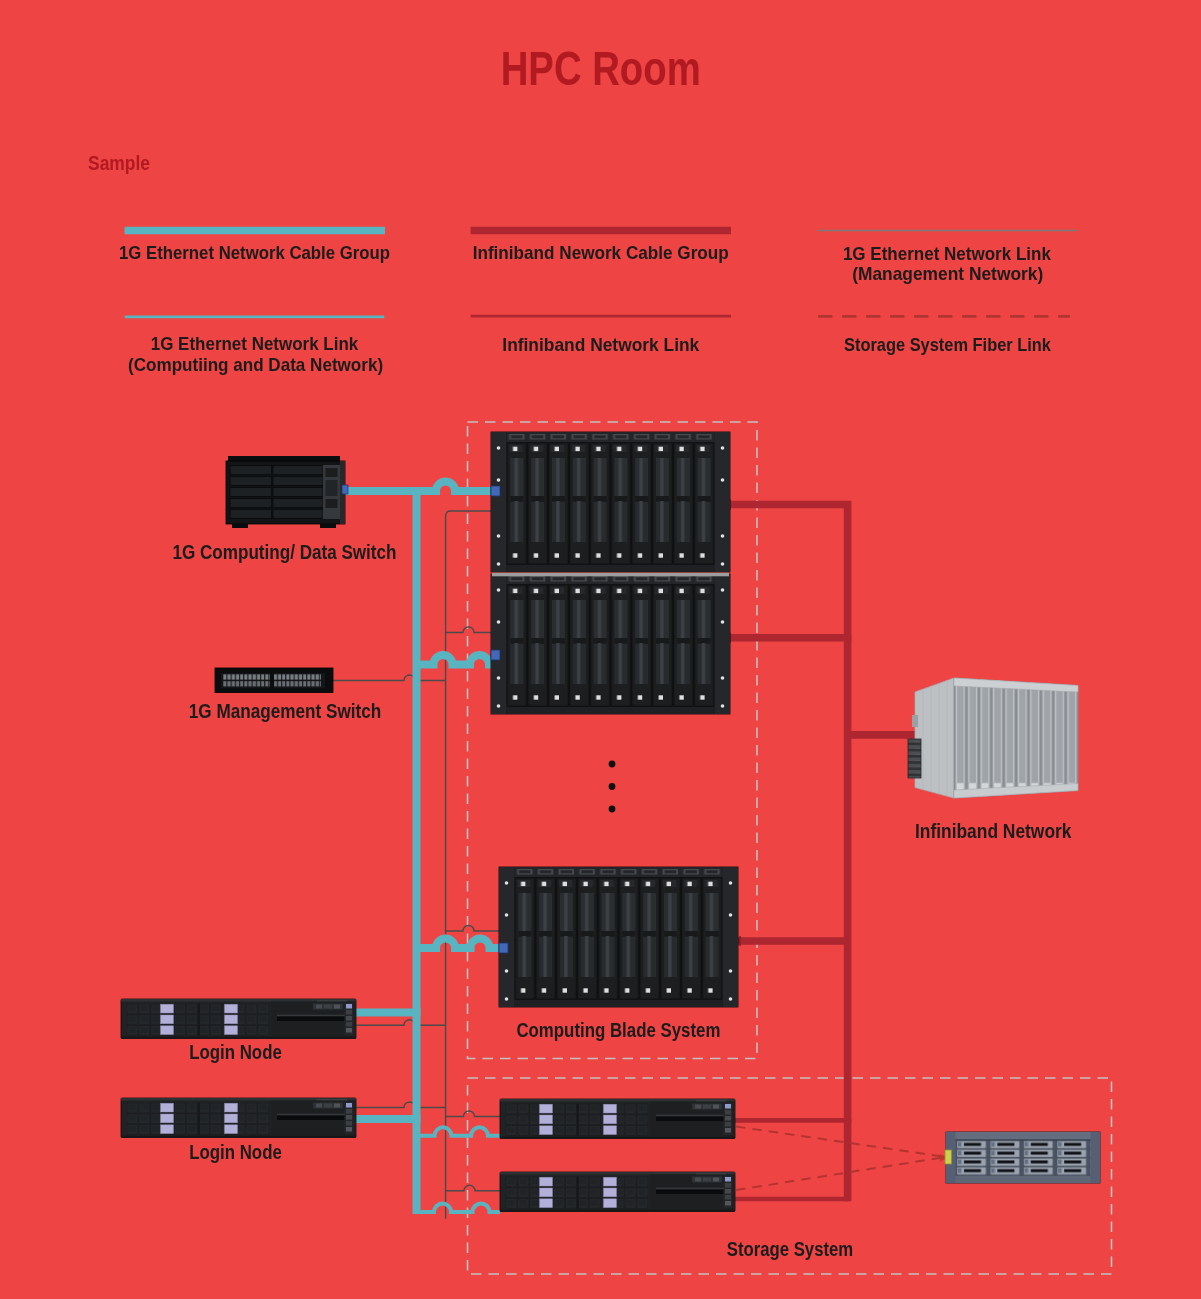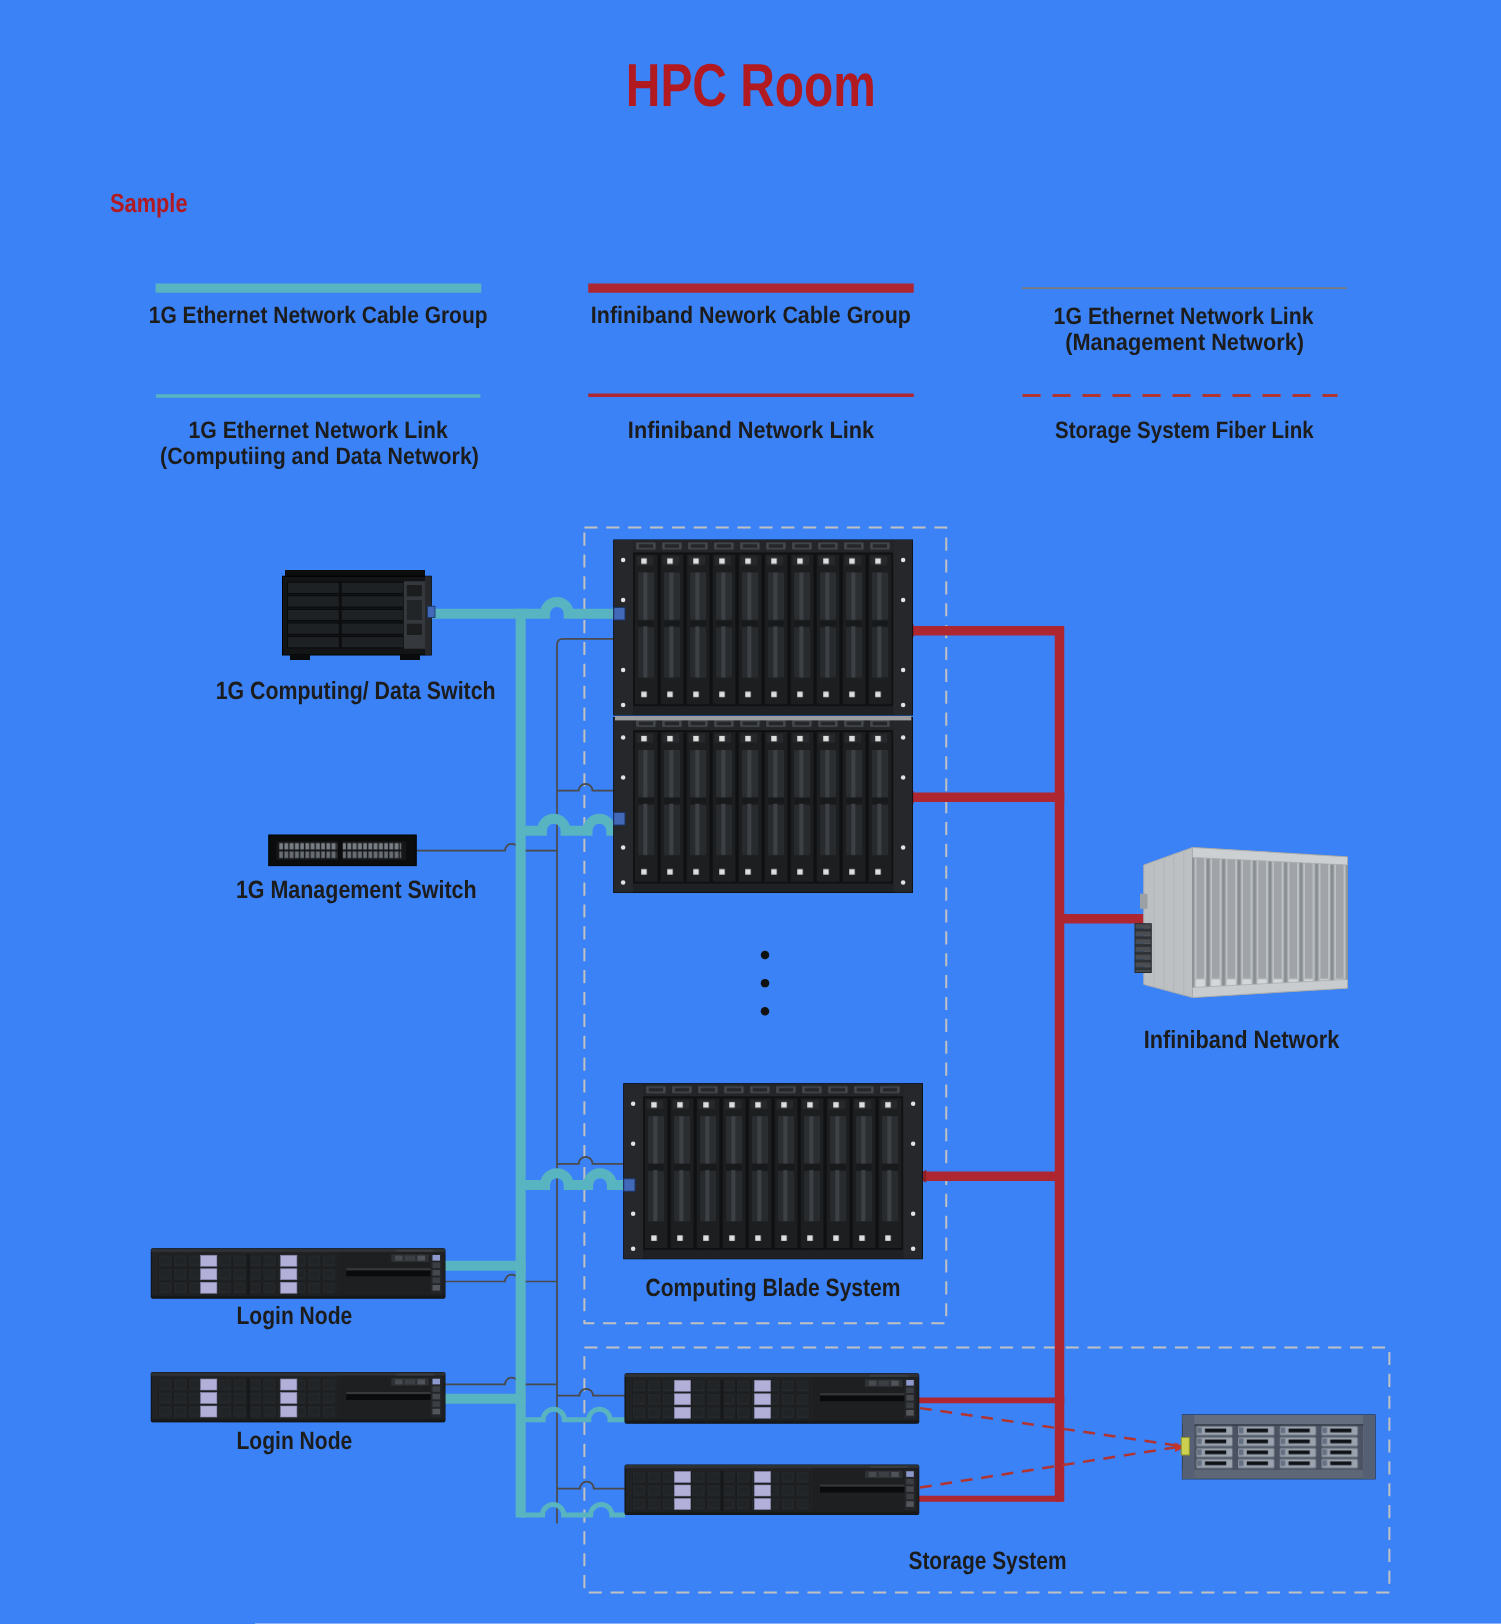--- a/index.html
+++ b/index.html
@@ -1,16 +1,16 @@
 <!DOCTYPE html>
 <html style="--c-title: #b11a21; --c-red: #ae2630; --c-reddash: #b23431; --c-teal: #59b4c1; --c-gray: #4a4a4a; --c-box: #c1c1c1; --c-text: #1c1c1c;"><head>
 <meta charset="utf-8">
 <style>
   html,body{margin:0;padding:0;background:#ffffff;}
-  .canvas{position:relative;width:1201px;height:1299px;background:#3b82f6;overflow:hidden;}
+  .canvas{position:relative;width:1201px;height:1299px;background:#ef4444;overflow:hidden;}
   svg text{font-family:"Liberation Sans", sans-serif;font-weight:bold;}
   .ttl{font-size:48.5px;fill:var(--c-title);}
   .smp{font-size:21px;fill:var(--c-title);}
   .leg{font-size:19px;fill:var(--c-text);}
   .lbl{font-size:20px;fill:var(--c-text);}
   .sw-teal-thick{stroke:var(--c-teal);stroke-width:7.5;fill:none;}
   .sw-red-thick{stroke:var(--c-red);stroke-width:7.5;fill:none;}
   .sw-gray-thin{stroke:#7a7a7a;stroke-width:1.3;fill:none;}
   .sw-teal-thin{stroke:var(--c-teal);stroke-width:2.8;fill:none;}
   .sw-red-thin{stroke:var(--c-red);stroke-width:2.8;fill:none;}

